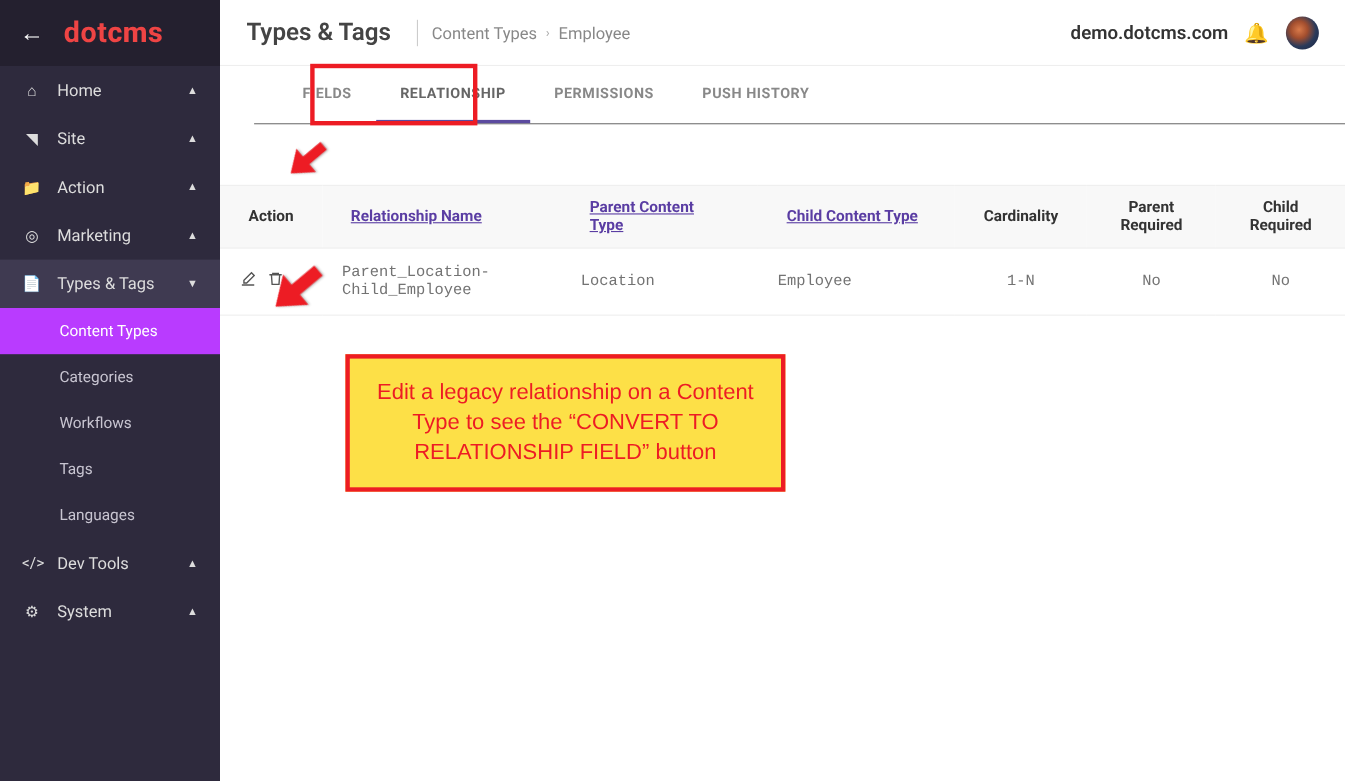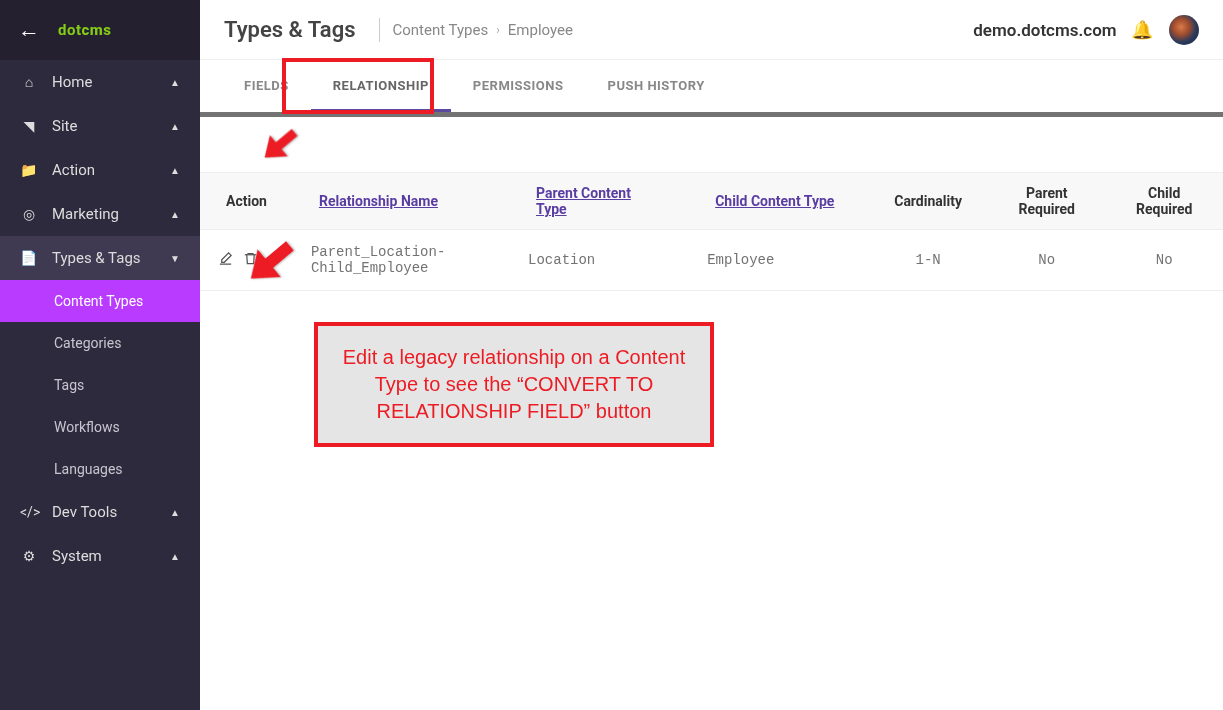--- a/index.html
+++ b/index.html
@@ -2,21 +2,21 @@
 <html><head>
   <meta charset="utf-8">
   <style>
     * { margin: 0; padding: 0; box-sizing: border-box; }
     body { font-family: -apple-system, BlinkMacSystemFont, "Segoe UI", Roboto, sans-serif; font-size: 14px; color: #333; background: #fff; width: 1223px; height: 710px; overflow: hidden; display: flex; }
 
     
     .sidebar { width: 200px; background: #2e2a3d; color: #e0dde8; height: 100%; display: flex; flex-direction: column; }
     .sidebar-header { height: 60px; display: flex; align-items: center; padding: 0 18px; background: #24202f; }
     .back-arrow { color: #fff; font-size: 22px; margin-right: 18px; cursor: pointer; }
-    .logo { color: #84cc16; font-size: 15px; font-weight: 700; letter-spacing: 0.5px; }
+    .logo { color: #ef4444; font-size: 26px; font-weight: 700; letter-spacing: 0.5px; }
     .logo .bold { font-weight: 800; }
     .nav { list-style: none; }
     .nav-item { display: flex; align-items: center; padding: 13px 20px; cursor: pointer; font-size: 15px; position: relative; color: #ddd; }
     .nav-item .icon { width: 18px; text-align: center; margin-right: 14px; font-size: 14px; }
     .nav-item .chev { margin-left: auto; font-size: 10px; }
     .nav-item.selected { background: #3f3a51; }
     .nav-item.active { background: #b93bff; color: #fff; }
     .nav-sub { list-style: none; }
     .nav-sub .nav-item { padding-left: 54px; font-size: 14px; color: #c8c5d1; }
     .nav-sub .nav-item.active { color: #fff; }
@@ -31,38 +31,38 @@
     .breadcrumb { display: flex; align-items: center; font-size: 15px; }
     .breadcrumb a { color: #888; text-decoration: none; }
     .breadcrumb .bc-chev { margin: 0 8px; color: #aaa; font-size: 12px; }
     .breadcrumb .bc-current { color: #888; }
     .header-right { margin-left: auto; display: flex; align-items: center; gap: 15px; }
     .site-label { font-size: 17px; font-weight: 600; color: #333; }
     .bell { color: #bbb; font-size: 18px; }
     .avatar { width: 30px; height: 30px; border-radius: 50%; background: radial-gradient(circle at 40% 40%, #d97a4a 0%, #a34e2e 30%, #2a3a5a 60%, #1a2340 100%); }
 
     
-    .tabs { display: flex; padding: 0 22px; border-bottom: 5px solid #737373; }
+    .tabs { display: flex; padding: 0 22px; border-bottom: 1px solid #737373; margin-left: 31px; }
     .tab { padding: 18px 22px 16px; font-size: 13px; font-weight: 700; color: #888; letter-spacing: 0.5px; cursor: pointer; border-bottom: 3px solid transparent; }
     .tab.active { color: #666; border-bottom-color: #5b4a9f; }
     .tab-highlight-box { position: absolute; border: 4px solid #ed1c24; pointer-events: none; }
 
     
     .table-wrap { padding: 0; margin-top: 55px; }
     .table { width: 100%; border-collapse: collapse; }
     .table th { text-align: left; padding: 12px 26px; font-size: 14px; font-weight: 700; color: #333; background: #f8f8f8; border-top: 1px solid #eee; border-bottom: 1px solid #eee; }
     .table th.linkhdr { color: #5a3da3; text-decoration: underline; cursor: pointer; font-weight: 700; }
     .table td { padding: 14px 18px; font-size: 14px; color: #737373; border-bottom: 1px solid #eee; font-family: Liberation Mono, monospace; }
     .table .center { text-align: center; }
     .action-icons { display: flex; gap: 10px; color: #555; }
     .action-icons span { cursor: pointer; }
 
     
     .arrow { position: absolute; color: #ed1c24; font-size: 46px; transform-origin: center; pointer-events: none; filter: drop-shadow(1px 1px 1px rgba(0,0,0,0.3)); }
-    .callout { position: absolute; border: 4px solid #ed1c24; background: #e5e5e5; padding: 18px 24px; width: 400px; text-align: center; font-family: Arial, sans-serif; font-size: 20px; line-height: 1.35; color: #ed1c24; pointer-events: none; }
+    .callout { position: absolute; border: 4px solid #ed1c24; background: #fde047; padding: 18px 24px; width: 400px; text-align: center; font-family: Arial, sans-serif; font-size: 20px; line-height: 1.35; color: #ed1c24; pointer-events: none; }
 
     .content-area { position: relative; flex: 1; }
 
     svg.icon-svg { width: 15px; height: 15px; }
   </style>
 </head>
 <body>
 
 <div class="sidebar">
   <div class="sidebar-header">
@@ -98,24 +98,24 @@
       <span class="chev">▼</span>
     </li>
     <ul class="nav-sub">
       <li class="nav-item active">
         <span>Content Types</span>
       </li>
       <li class="nav-item">
         <span>Categories</span>
       </li>
       <li class="nav-item">
+        <span>Workflows</span>
+      </li>
+      <li class="nav-item">
         <span>Tags</span>
-      </li>
-      <li class="nav-item">
-        <span>Workflows</span>
       </li>
       <li class="nav-item">
         <span>Languages</span>
       </li>
     </ul>
     <li class="nav-item">
       <span class="icon">&lt;/&gt;</span>
       <span>Dev Tools</span>
       <span class="chev">▲</span>
     </li>

